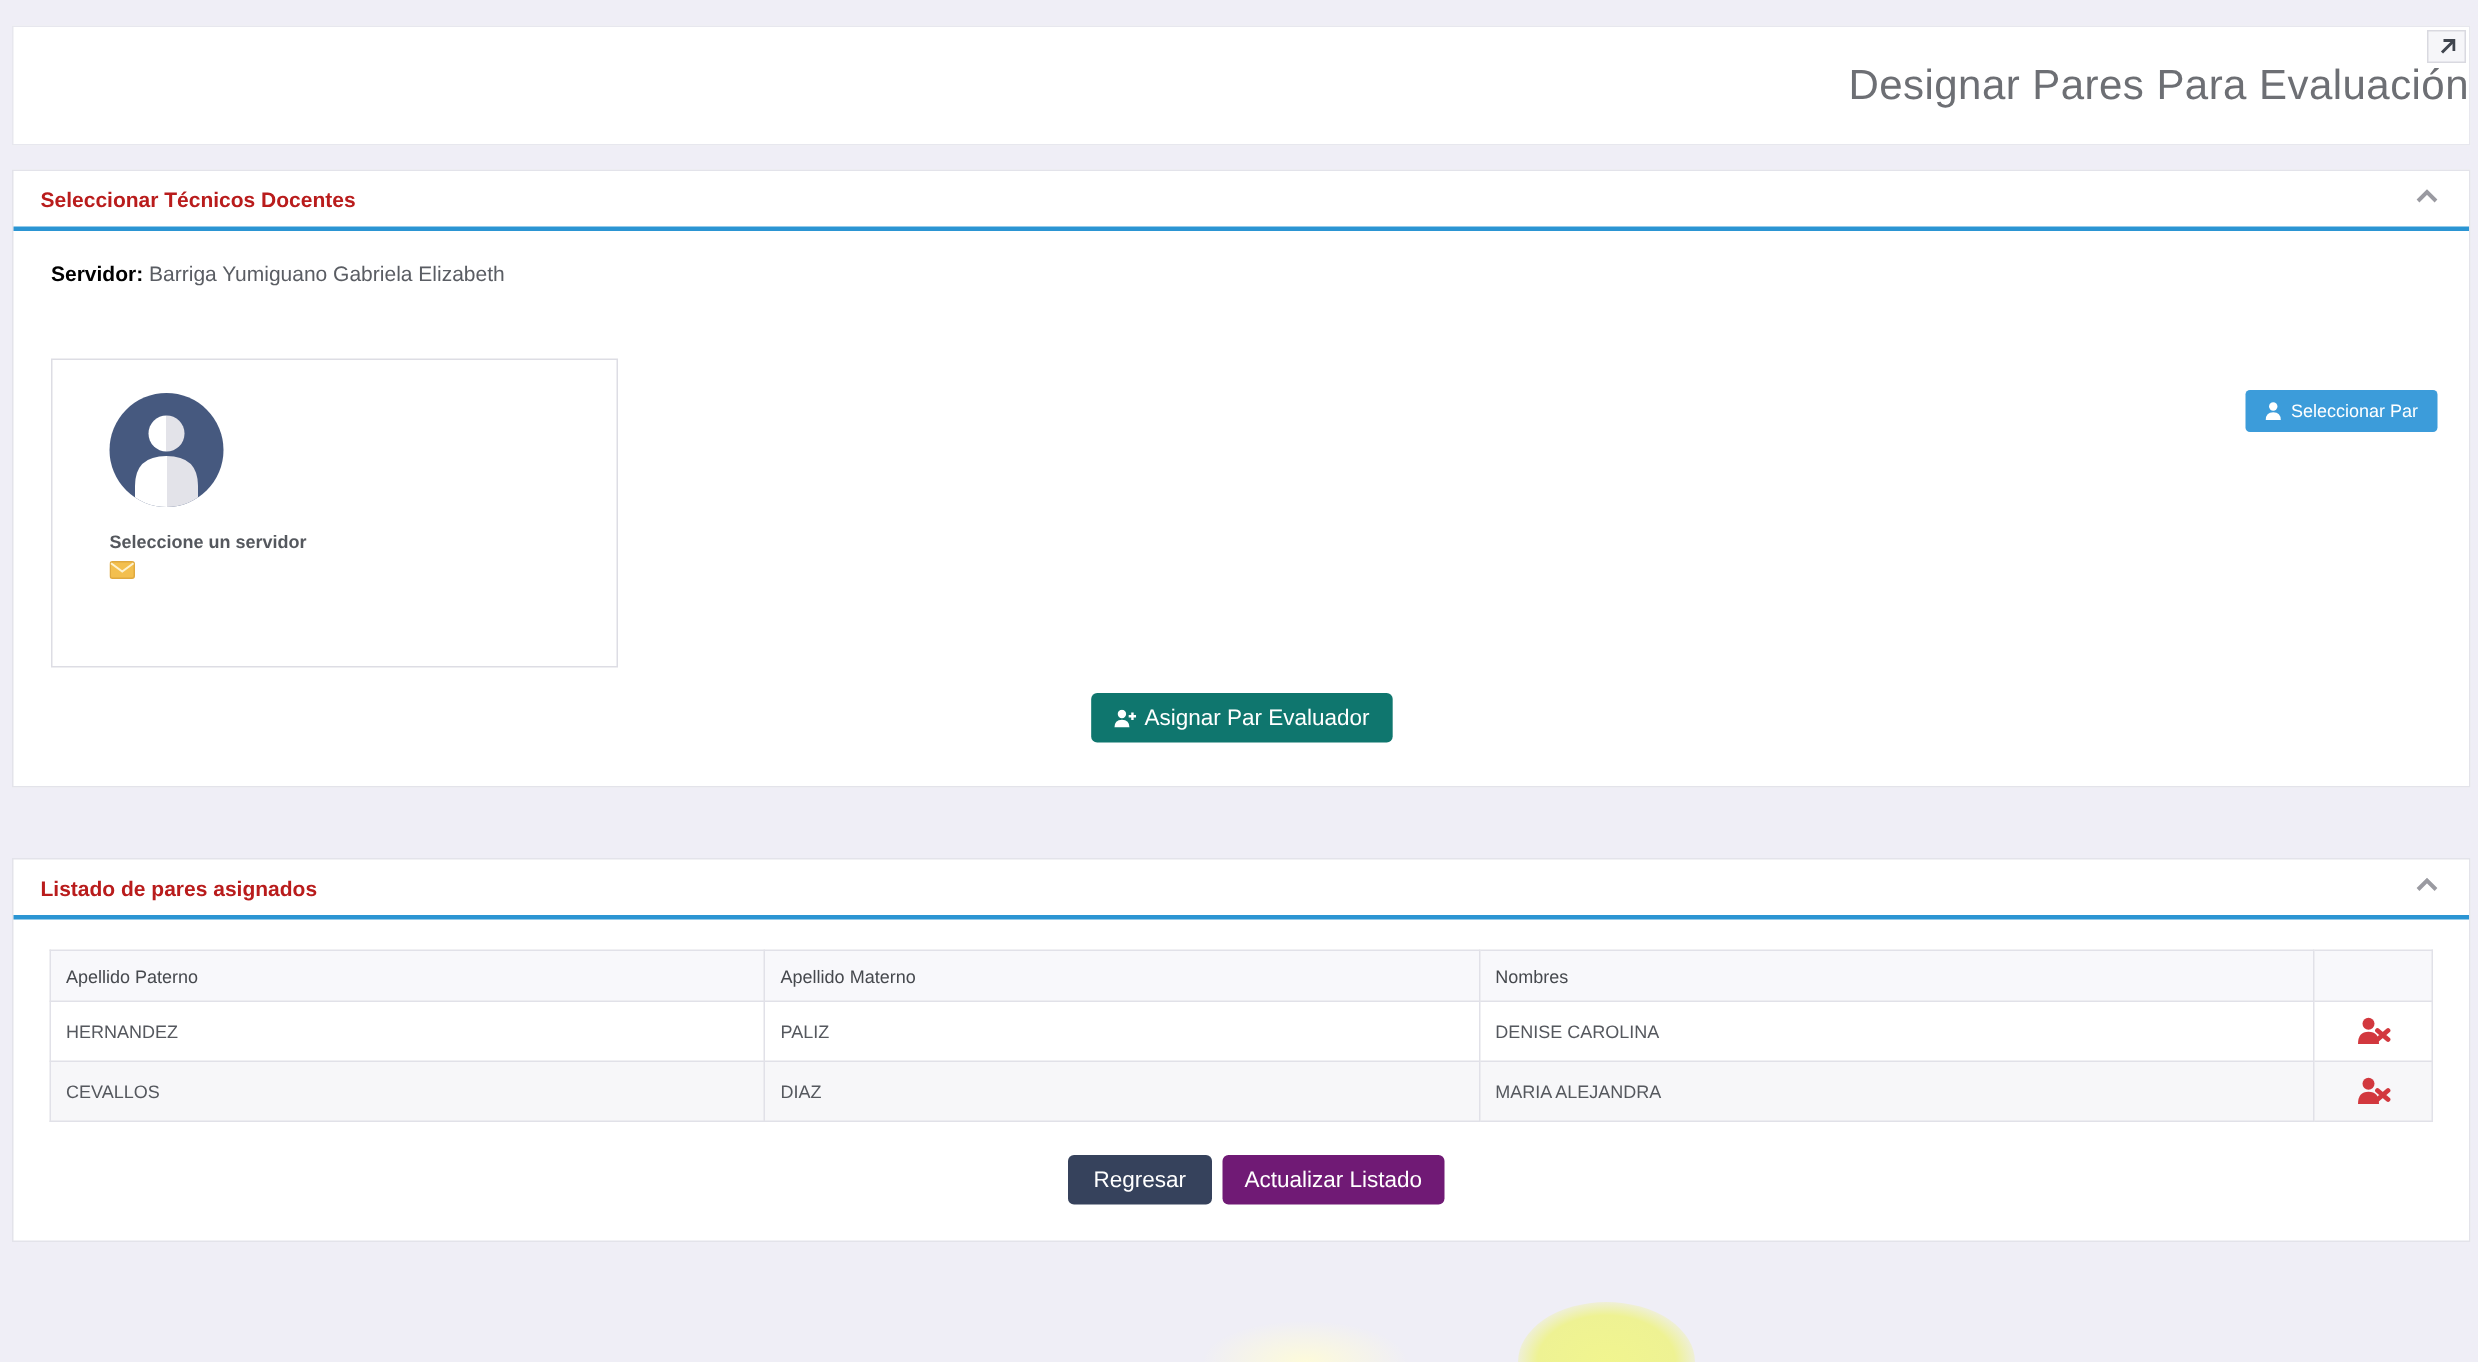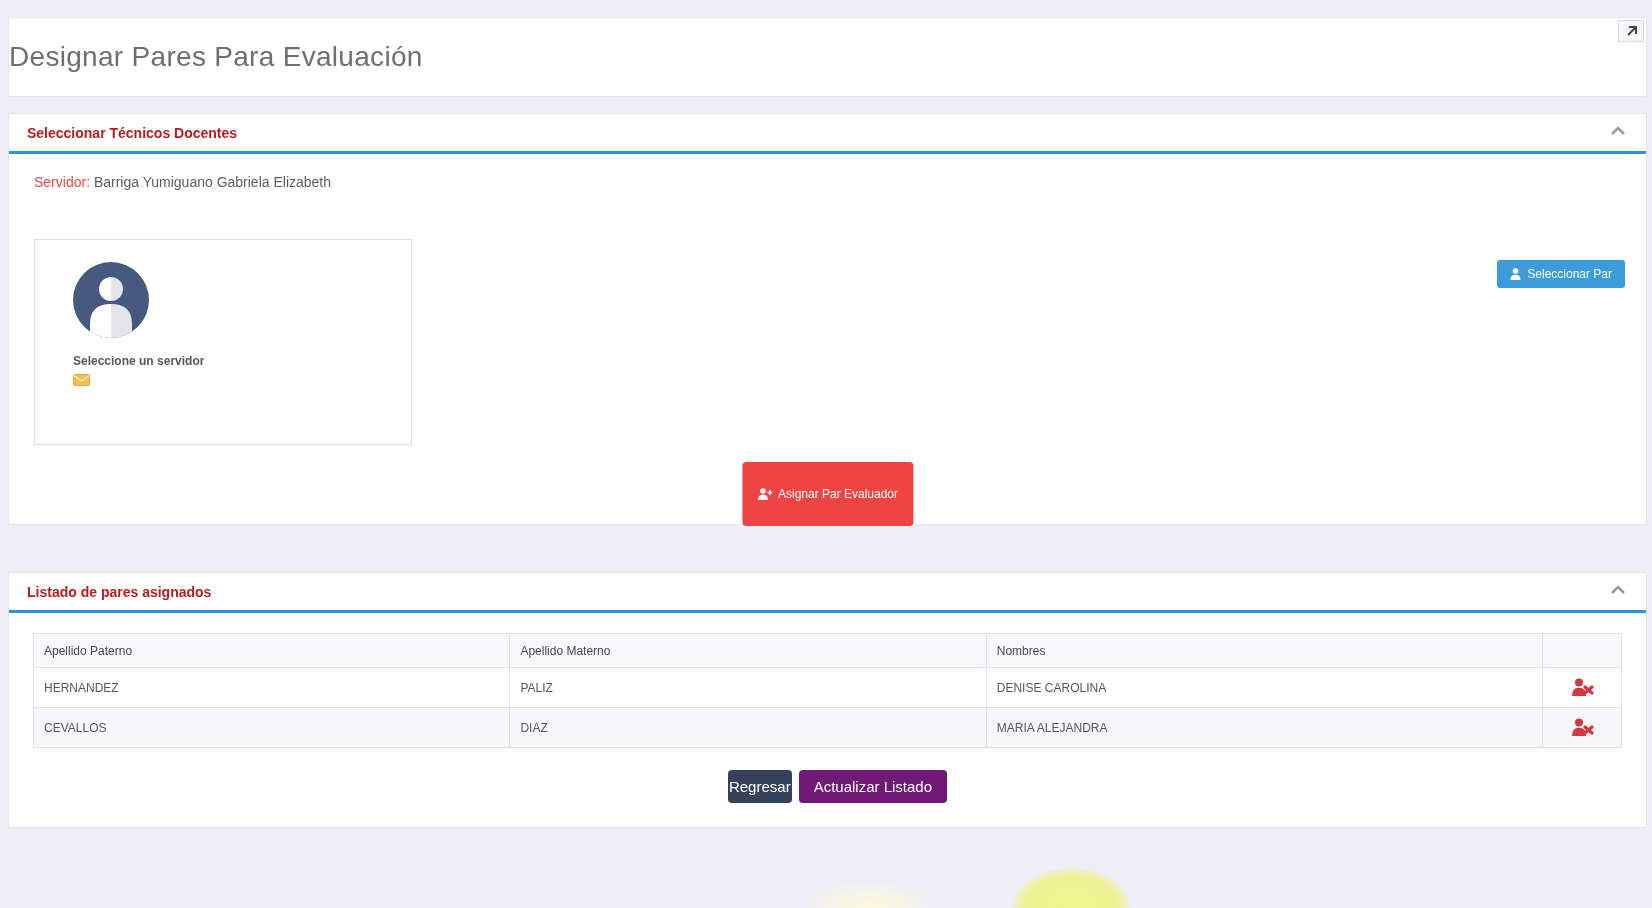--- a/index.html
+++ b/index.html
@@ -11,21 +11,21 @@
     overflow: hidden;
     color: #55585e;
   }
 
   
   .title-card {
     position: absolute;
     left: 8px; right: 5px; top: 17px; height: 80px;
     background: #ffffff;
     border: 1px solid #e7e7ee;
-    display: flex; align-items: center; justify-content: flex-start;
+    display: flex; align-items: center; justify-content: flex-end;
   }
   .title-card h1 {
     font-size: 28px; font-weight: 400; color: #6d6f74; letter-spacing: .3px;
   }
   .expand-btn {
     position: absolute; top: 2px; right: 2px;
     width: 26px; height: 22px;
     background: #f6f6f9; border: 1px solid #d9d9e0;
     display: flex; align-items: center; justify-content: center;
     cursor: pointer;
@@ -52,21 +52,21 @@
   }
   .panel-header .chevron {
     position: absolute; right: 20px; top: 12px; cursor: pointer;
   }
   .panel-body { position: relative; height: calc(100% - 43px); }
 
   
   .servidor-line {
     position: absolute; top: 20px; left: 25px; font-size: 14px; color: #5a5d63;
   }
-  .servidor-line b { font-weight: 400; color: #ef4444; }
+  .servidor-line b { font-weight: 700; color: #000000; }
 
   .servant-card {
     position: absolute; top: 85px; left: 25px;
     width: 378px; height: 206px;
     background: #fff; border: 1px solid #dddde4;
   }
   .avatar-circle {
     width: 76px; height: 76px; border-radius: 50%;
     background: #46597f;
     margin: 22px 0 0 38px;
@@ -79,22 +79,22 @@
   .card-mail { margin: 6px 0 0 38px; }
 
   .btn { border: none; cursor: pointer; color: #fff; font-family: "Liberation Sans", sans-serif; display: inline-flex; align-items: center; gap: 6px; }
   .btn-select-par {
     position: absolute; top: 106px; right: 21px;
     background: #3c9cda; border-radius: 3px;
     padding: 7px 13px; font-size: 12px;
   }
   .btn-assign {
     position: absolute; top: 308px; left: 50%; transform: translateX(-50%);
-    background: #ef4444; border-radius: 4px;
-    padding: 25px 15px; font-size: 12px;
+    background: #0f766e; border-radius: 4px;
+    padding: 8px 15px; font-size: 15px;
   }
 
   
   .pairs-table {
     margin: 20px 24px 0 24px;
     width: calc(100% - 48px);
     border-collapse: collapse;
     font-size: 12px;
   }
   .pairs-table th, .pairs-table td {
@@ -110,21 +110,21 @@
   .pairs-table tbody tr:nth-child(even) td { background: #f7f7f9; }
   .col-ap { width: 30%; } .col-am { width: 30%; } .col-no { width: 35%; } .col-ac { width: 5%; }
   .icon-cell { text-align: center !important; }
   .remove-btn { background: none; border: none; cursor: pointer; padding: 2px; }
 
   .list-actions {
     margin-top: 22px;
     display: flex; justify-content: center; gap: 7px;
   }
   .btn-regresar {
-    background: #36425c; border-radius: 4px; padding: 8px 1px; font-size: 15px; margin-left: 20px;
+    background: #36425c; border-radius: 4px; padding: 8px 17px; font-size: 15px; margin-left: 20px;
   }
   .btn-actualizar {
     background: #701a75; border-radius: 4px; padding: 8px 15px; font-size: 15px;
   }
 
   
   .blob { position: absolute; border-radius: 50%; pointer-events: none; }
   .blob-faint {
     left: 800px; bottom: -28px; width: 140px; height: 56px;
     background: radial-gradient(ellipse at center, rgba(255,252,215,.9), rgba(255,252,215,0) 70%);

